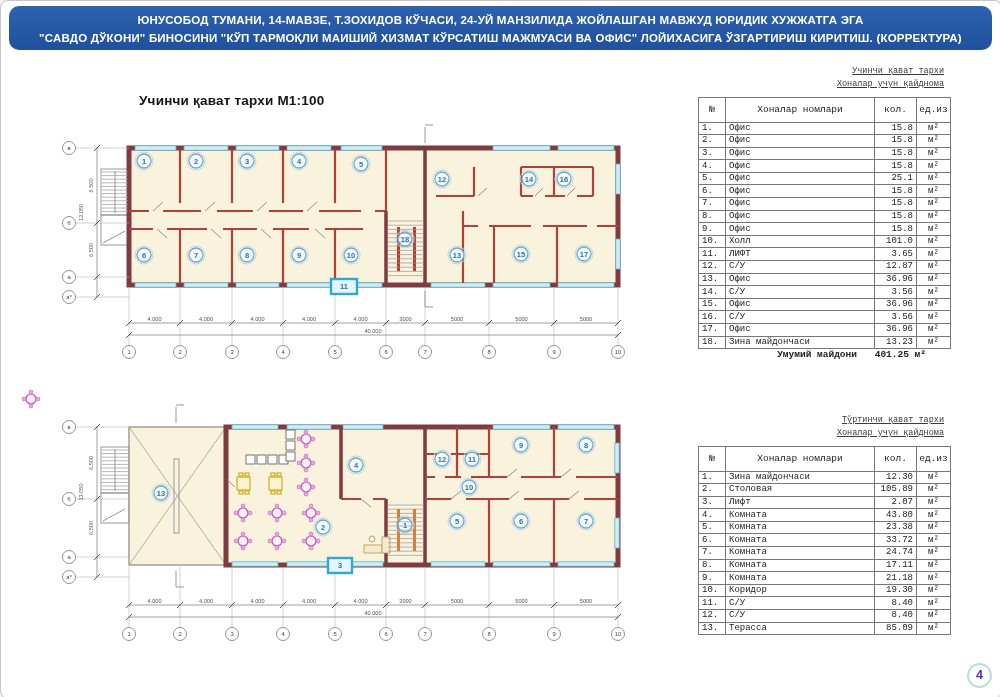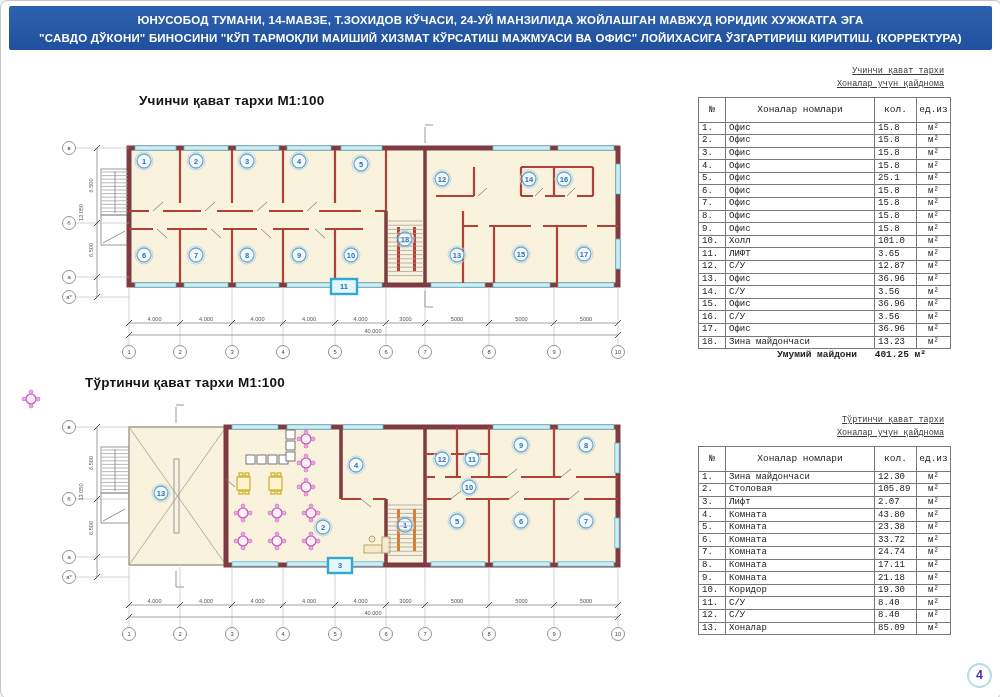--- a/index.html
+++ b/index.html
@@ -1,19 +1,19 @@
 <!DOCTYPE html>
 <html><head>
 <meta charset="utf-8">
 <style>
   html,body{margin:0;padding:0;background:#f2f2f2;font-family:"Liberation Sans",sans-serif;}
   .page{position:relative;width:1000px;height:697px;background:#fff;border:1px solid #c6c6c6;
         border-radius:8px;overflow:hidden;margin:0 auto;}
   .header-band{position:absolute;left:8px;top:5px;width:983px;height:44px;
-        background:linear-gradient(#2d62ae,#20509e);border-radius:2px;color:#fff;
+        background:linear-gradient(#2d62ae,#20509e);border-radius:10px;color:#fff;
         text-align:center;font-weight:bold;font-size:11.5px;line-height:1.6;padding-top:5px;
         box-sizing:border-box;letter-spacing:.2px;}
   .plan-title{position:absolute;font-size:13.5px;font-weight:600;color:#151515;letter-spacing:.2px;}
   #t3-title{left:138px;top:92px;}
   #t4-title{left:84px;top:374px;}
   svg{position:absolute;overflow:visible;}
   #plan3{left:30px;top:118px;}
   #plan4{left:30px;top:398px;}
 
   
@@ -49,40 +49,39 @@
   .tbl-cap{font-size:8.5px;color:#3a3a3a;text-align:right;line-height:1.5;
            text-decoration:underline;padding-right:6px;}
   table.room-tbl{border-collapse:collapse;width:100%;margin-top:6px;border:1.5px solid #555;
            table-layout:fixed;background:#fff;}
   table.room-tbl th{border:1px solid #777;font-weight:normal;font-size:9.5px;color:#222;
            height:24px;padding:0 2px;}
   table.room-tbl td{border:1px solid #777;font-size:9px;color:#222;height:11.6px;
            padding:0 3px;line-height:1;overflow:hidden;white-space:nowrap;}
   col.c-num{width:27px;} col.c-name{width:149px;} col.c-val{width:42px;} col.c-unit{width:34px;}
   td.cell-num{padding-left:4px;} td.cell-name{padding-left:10px;margin-left:44px;}
-  td.cell-val{text-align:left;padding-right:4px;} td.cell-unit{text-align:center;}
+  td.cell-val{text-align:right;padding-right:4px;} td.cell-unit{text-align:center;}
   .tbl-foot{font-size:9.5px;font-weight:600;color:#222;text-align:right;
            padding-right:24px;}
   .tbl-foot .v{display:inline-block;padding-left:12px;}
   .page-num{position:absolute;left:966px;top:662px;width:21px;height:21px;border-radius:50%;
            border:2px solid #b7dde2;color:#4434b8;font-size:12.5px;font-weight:bold;
            text-align:center;line-height:21px;background:#fff;}
 </style>
 </head>
 <body>
 
 <div class="page">
 
   <div class="header-band">
     <div>ЮНУСОБОД ТУМАНИ, 14-МАВЗЕ, Т.ЗОХИДОВ КЎЧАСИ, 24-УЙ МАНЗИЛИДА ЖОЙЛАШГАН МАВЖУД ЮРИДИК ХУЖЖАТГА ЭГА</div>
     <div>"САВДО ДЎКОНИ" БИНОСИНИ "КЎП ТАРМОҚЛИ МАИШИЙ ХИЗМАТ КЎРСАТИШ МАЖМУАСИ ВА ОФИС" ЛОЙИХАСИГА ЎЗГАРТИРИШ КИРИТИШ. (КОРРЕКТУРА)</div>
   </div>
 
   <div class="plan-title" id="t3-title">Учинчи қават тархи М1:100</div>
-  <div class="plan-title" id="t4-title">Тўртинчи қават тархи М1:100</div>
 
   <svg id="plan3" width="655" height="252" viewBox="0 0 655 252">
 
     <g>
       <rect x="70" y="50" width="28" height="46" class="thin" fill="#fbf6e6"></rect>
       <line x1="84" y1="52" x2="84" y2="94" class="thin"></line>
       <rect x="70" y="96" width="28" height="30" class="thin" fill="#fbf6e6"></rect>
       <line x1="72" y1="124" x2="94" y2="112" class="door"></line>
     </g>
 
@@ -700,21 +699,21 @@
             <td class="cell-unit">м²</td>
           </tr>
           <tr>
             <td class="cell-num">12.</td>
             <td class="cell-name">С/У</td>
             <td class="cell-val">8.40</td>
             <td class="cell-unit">м²</td>
           </tr>
           <tr>
             <td class="cell-num">13.</td>
-            <td class="cell-name">Хоналар</td>
+            <td class="cell-name">Терасса</td>
             <td class="cell-val">85.09</td>
             <td class="cell-unit">м²</td>
           </tr>
         </tbody>
     </table>
   </div>
 
   <div class="page-num">4</div>
 </div>
 

